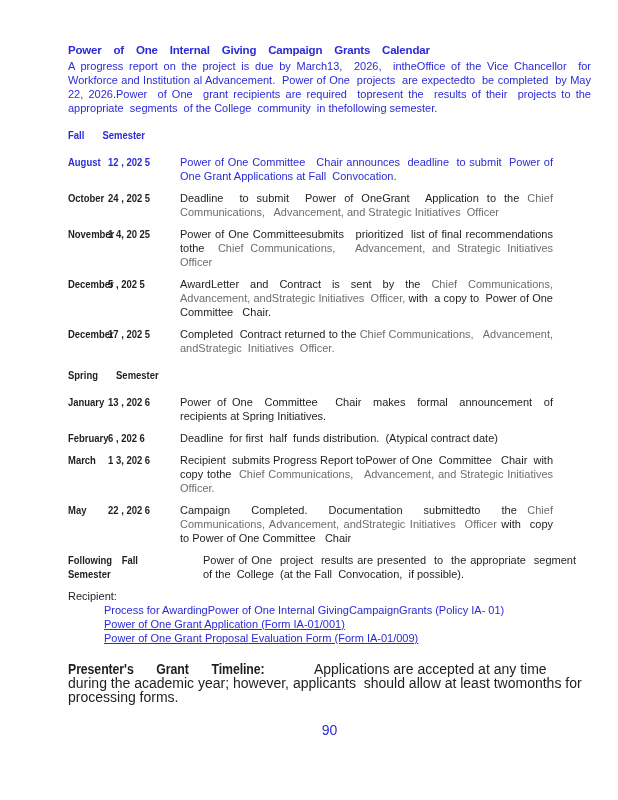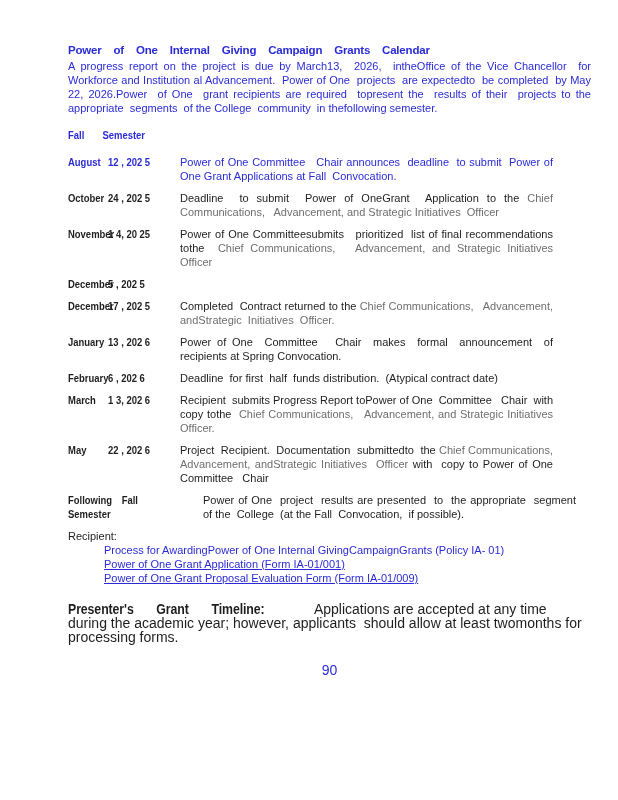--- a/index.html
+++ b/index.html
@@ -78,51 +78,53 @@
 
   <div class="entry">
     <span class="month cond">November</span>
     <span class="date cond">1 4, 20  25</span>
     <p class="desc"><span>Power of One Committeesubmits   prioritized  list of final recommendations tothe  </span><span class="muted">Chief Communications,   Advancement, and Strategic Initiatives  Officer</span></p>
   </div>
 
   <div class="entry">
     <span class="month cond">December</span>
     <span class="date cond">5 , 202 5</span>
+    <p class="desc"><span>AwardLetter and Contract is sent by the </span><span class="muted">Chief Communications, Advancement, andStrategic Initiatives  Officer,</span><span> with  a copy to  Power of One Committee   Chair.</span></p>
   </div>
 
   <div class="entry">
     <span class="month cond">December</span>
     <span class="date cond">17 , 202 5</span>
     <p class="desc"><span>Completed  Contract returned to the </span><span class="muted">Chief Communications,   Advancement, andStrategic  Initiatives  Officer.</span></p>
   </div>
 
+  <h2 class="sem"><span class="cond">Spring Semester</span></h2>
 
   <div class="entry">
     <span class="month cond">January</span>
     <span class="date cond">13 , 202 6</span>
-    <p class="desc"><span>Power of One  Committee   Chair  makes  formal  announcement  of recipients at Spring Convocation.</span></p>
+    <p class="desc"><span>Power of One  Committee   Chair  makes  formal  announcement  of recipients at Spring Initiatives.</span></p>
   </div>
 
   <div class="entry">
     <span class="month cond">February</span>
     <span class="date cond">6 , 202 6</span>
     <p class="desc"><span>Deadline  for first  half  funds distribution.  (Atypical contract date)</span></p>
   </div>
 
   <div class="entry">
     <span class="month cond">March</span>
     <span class="date cond">1 3, 202 6</span>
     <p class="desc"><span>Recipient  submits Progress Report toPower of One  Committee   Chair  with copy tothe  </span><span class="muted">Chief Communications,   Advancement, and Strategic Initiatives Officer.</span></p>
   </div>
 
   <div class="entry">
     <span class="month cond">May</span>
     <span class="date cond">22 , 202 6</span>
-    <p class="desc"><span>Project  Recipient.  Documentation  submittedto  the </span><span class="muted">Chief Communications, Advancement, andStrategic Initiatives  Officer</span><span> with  copy to Power of One Committee   Chair</span></p>
+    <p class="desc"><span>Campaign  Completed.  Documentation  submittedto  the </span><span class="muted">Chief Communications, Advancement, andStrategic Initiatives  Officer</span><span> with  copy to Power of One Committee   Chair</span></p>
   </div>
 
   <div class="entry wide">
     <span class="month cond">Following Fall Semester</span>
     <p class="desc"><span>Power of One  project  results are presented  to  the appropriate  segment  of the  College  (at the Fall  Convocation,  if possible).</span></p>
   </div>
 
   <div class="refs">
     <p class="heading">Recipient:</p>
     <div class="ref">Process for AwardingPower of One Internal  GivingCampaignGrants    (Policy  IA- 01)</div>

